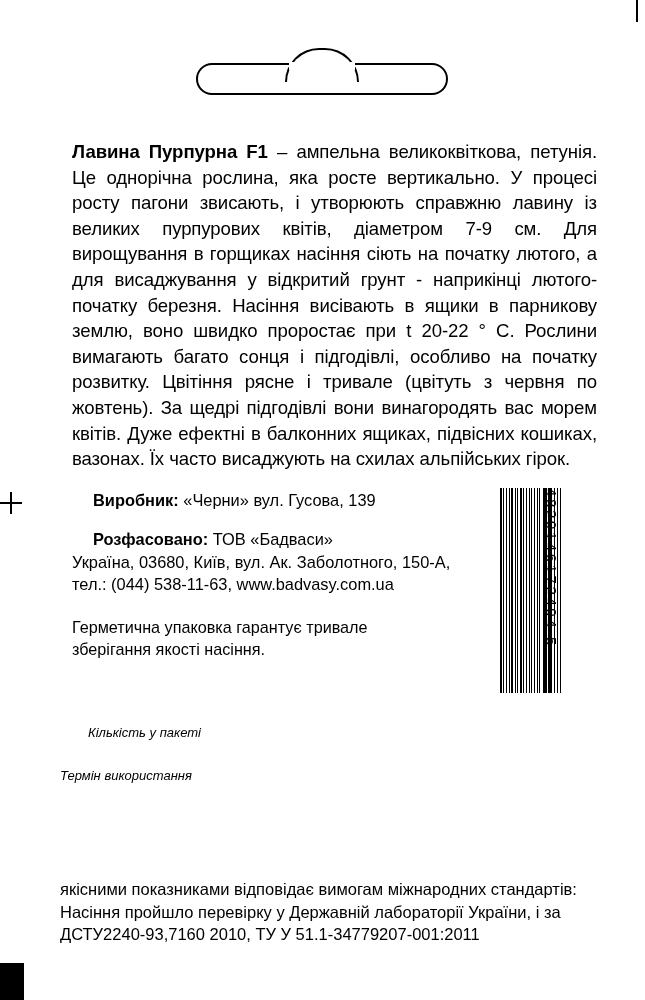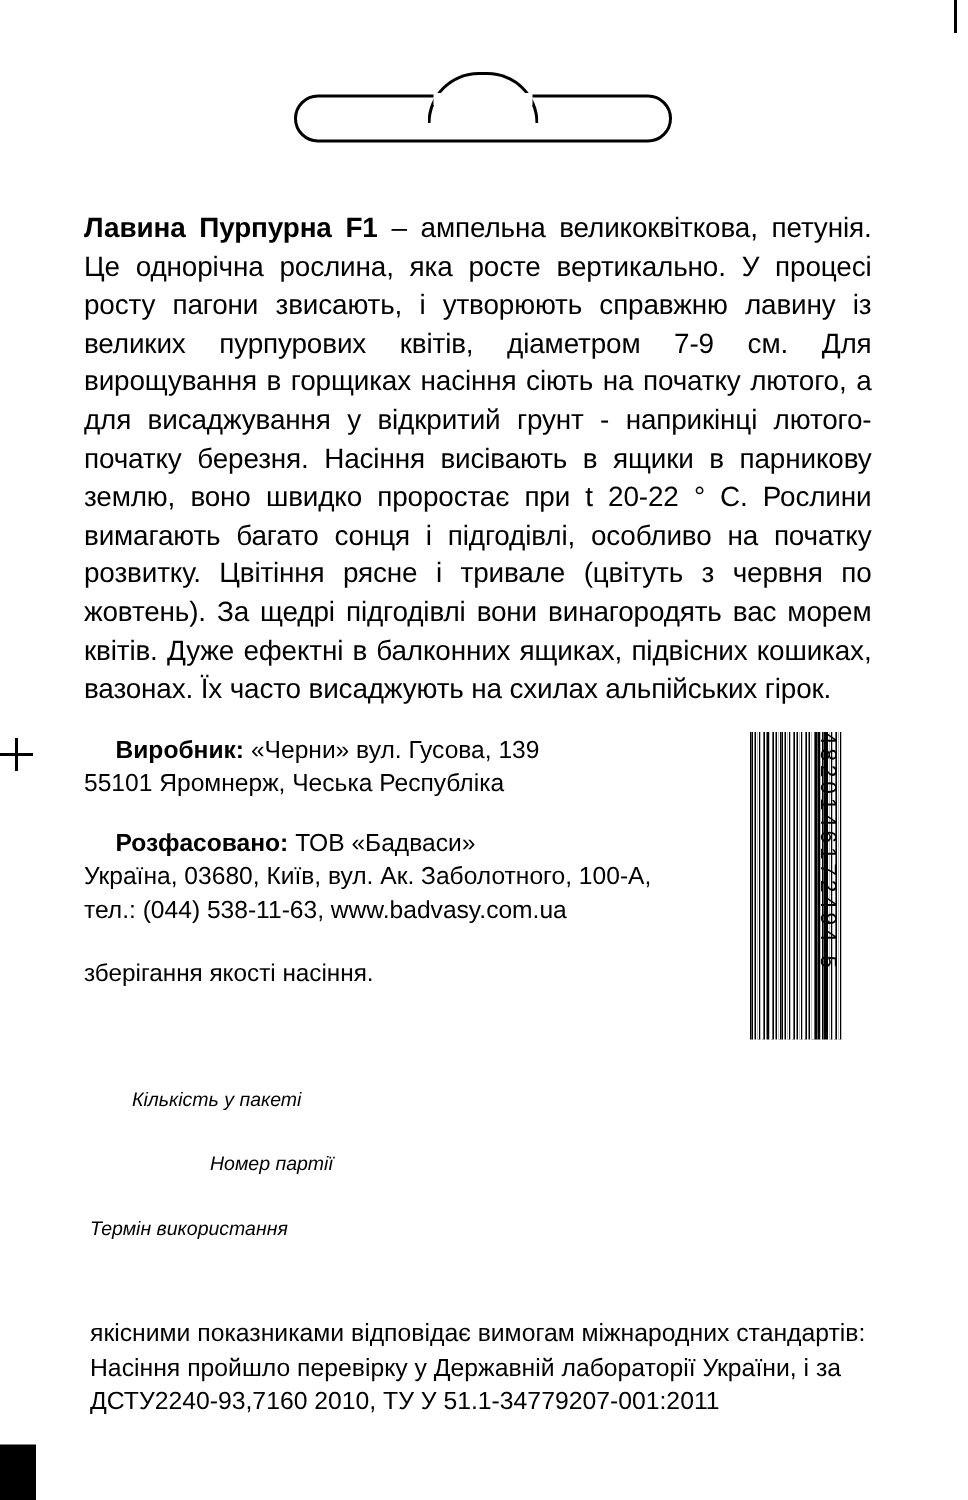--- a/index.html
+++ b/index.html
@@ -66,21 +66,21 @@
     left: 289px;
     top: 62px;
     width: 66px;
     height: 8px;
     background: #fff;
   }
 
   
   .content {
     position: absolute;
-    left: 56px;
+    left: 72px;
     top: 139px;
     width: 525px;
   }
 
   .desc {
     font-size: 18.6px;
     line-height: 25.6px;
     text-align: justify;
     text-justify: inter-word;
     letter-spacing: -0.1px;
@@ -180,30 +180,30 @@
 <div class="hanger"></div>
 <div class="hanger-notch"></div>
 <div class="hanger-notch-mask"></div>
 
 <div class="content">
 
   <p class="desc"><b>Лавина Пурпурна F1</b><span> – ампельна великоквіткова, петунія. Це однорічна рослина, яка росте вертикально. У процесі росту пагони звисають, і утворюють справжню лавину із великих пурпурових квітів, діаметром 7-9 см. Для вирощування в горщиках насіння сіють на початку лютого, а для висаджування у відкритий грунт - наприкінці лютого-початку березня. Насіння висівають в ящики в парникову землю, воно швидко проростає при t 20-22 ° С. Рослини вимагають багато сонця і підгодівлі, особливо на початку розвитку. Цвітіння рясне і тривале (цвітуть з червня по жовтень). За щедрі підгодівлі вони винагородять вас морем квітів. Дуже ефектні в балконних ящиках, підвісних кошиках, вазонах. Їх часто висаджують  на схилах альпійських гірок.</span></p>
 
   <div class="block">
     <div class="line"><span class="lbl">Виробник:</span> <span>«Черни» вул. Гусова, 139</span></div>
-    <div class="line">55101 Яромнерж, Чеська Республіка</div>
   </div>
 
   <div class="block">
     <div class="line"><span class="lbl">Розфасовано:</span> <span>ТОВ «Бадваси»</span></div>
-    <div class="line">Україна, 03680, Київ, вул. Ак. Заболотного, 100-А,</div>
+    <div class="line">Україна, 03680, Київ, вул. Ак. Заболотного, 150-А,</div>
     <div class="line">тел.: (044) 538-11-63, www.badvasy.com.ua</div>
   </div>
 
   <div class="seal">
+    <div class="line">Герметична упаковка гарантує тривале</div>
     <div class="line">зберігання якості насіння.</div>
   </div>
 
 </div>
 
 <div class="barcode-wrap">
   <div class="barcode" id="barcode">
       <span class="w2"></span>
       <span class="g1"></span>
       <span class="w1"></span>
@@ -283,21 +283,20 @@
       <span class="w1"></span>
       <span class="g2"></span>
       <span class="w2"></span>
       <span class="g1"></span>
     </div>
   <div class="barcode-digits">4820146172494 5</div>
 </div>
 
 <div class="fields">
   <div class="field-qty">Кількість у пакеті</div>
-  <div class="field-lot">Номер партії</div>
   <div class="field-term">Термін використання</div>
 </div>
 
 <div class="footer">
   <div>якісними показниками відповідає вимогам міжнародних стандартів:</div>
   <div>Насіння пройшло перевірку у Державній лабораторії України, і за</div>
   <div class="last">ДСТУ2240-93,7160 2010, ТУ У 51.1-34779207-001:2011</div>
 </div>
 
 </body></html>

